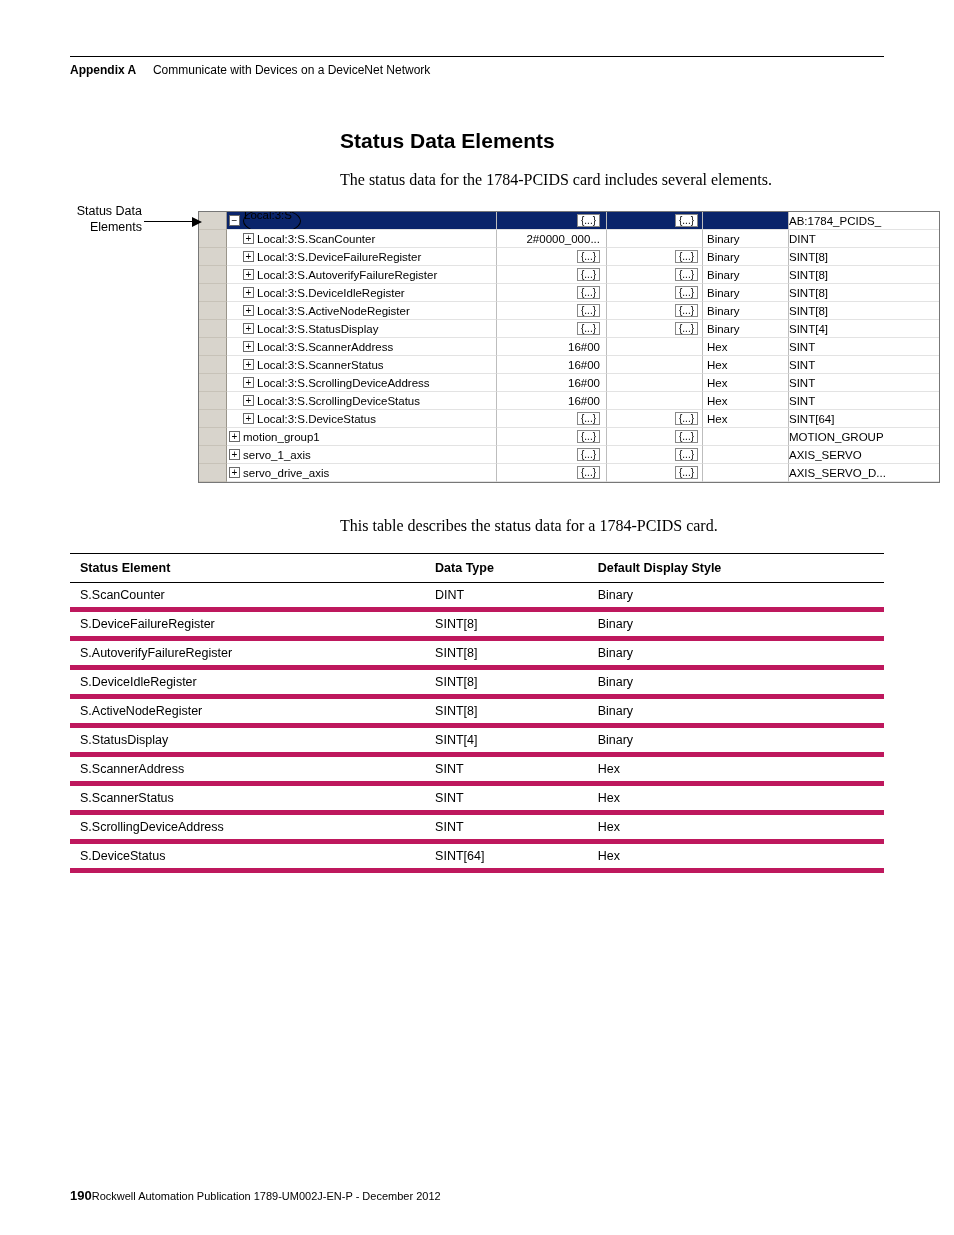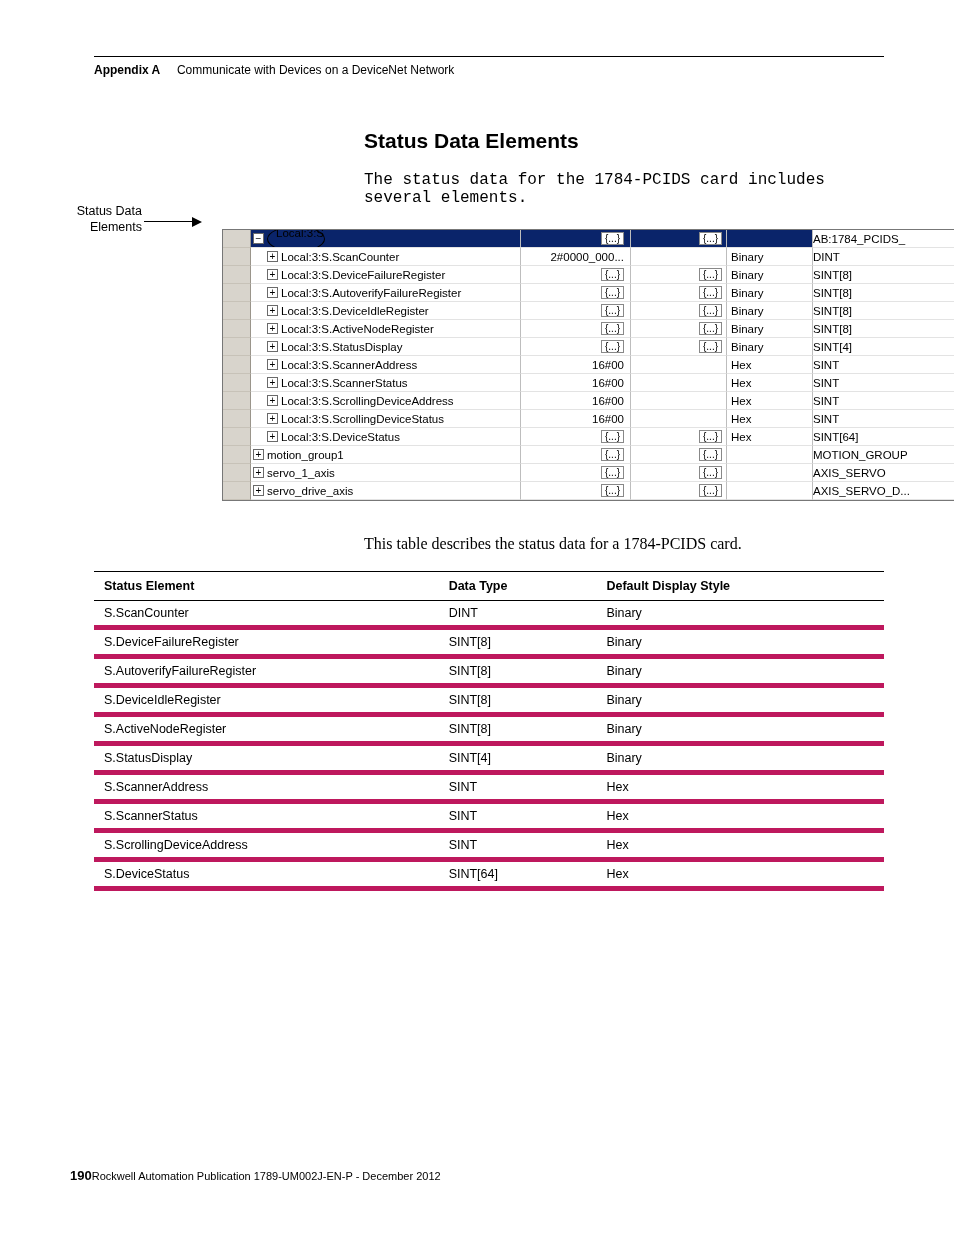--- a/index.html
+++ b/index.html
@@ -5,27 +5,27 @@
   * { box-sizing: border-box; }
   html, body { margin: 0; padding: 0; }
   body {
     width: 954px;
     height: 1235px;
     background: #fff;
     font-family: "Myriad Pro", "Segoe UI", Arial, sans-serif;
     color: #000;
     position: relative;
   }
-  .page { padding: 56px 70px 0 70px; margin-left: 24px; }
+  .page { padding: 56px 70px 0 70px; }
   .top-rule { border-top: 1px solid #000; margin-bottom: 6px; }
   .running-head { font-size: 12px; }
   .running-head b { font-weight: 700; }
   .appendix-gap { height: 52px; }
   .h2 { font-size: 21px; font-weight: 700; margin: 0 0 18px 270px; }
-  .intro { font-family: Liberation Mono, monospace; font-size: 16px; margin: 0 0 22px 270px; }
+  .intro { font-family: Liberation Serif, serif; font-size: 16px; margin: 0 0 22px 270px; }
   .callout-label {
     position: absolute; left: 72px; top: 204px;
     font-size: 12.5px; text-align: right; width: 70px; line-height: 1.25;
   }
   .arrow-wrap { position: absolute; left: 144px; top: 212px; }
   .arrow-line { display: inline-block; width: 48px; height: 0; border-top: 1.5px solid #000; vertical-align: middle; }
   .arrow-head {
     display: inline-block; width: 0; height: 0;
     border-left: 10px solid #000; border-top: 5px solid transparent; border-bottom: 5px solid transparent;
     vertical-align: middle;
@@ -48,27 +48,27 @@
   .ss-sty { flex: 0 0 86px; border-right:1px solid #bdbdbd; border-bottom:1px solid #e3e3e3; display:flex; align-items:center; padding-left:4px;}
   .ss-typ { flex: 1 1 auto; border-bottom:1px solid #e3e3e3; display:flex; align-items:center; padding-left:0; overflow:hidden; white-space:nowrap;}
   .sel .ss-name, .sel .ss-v1, .sel .ss-v2, .sel .ss-sty { background:#0a246a; color:#fff; }
   .sel .ss-typ { background:#fff; color:#000;}
   .toggle {
     display:inline-block; width:11px; height:11px; line-height:9px; text-align:center;
     border:1px solid #6a6a6a; font-size:10px; margin-right:3px; background:#fff; color:#000;
   }
   .dots { display:inline-block; border:1px solid #888; padding:0 3px; line-height:11px; font-size:10px; background:#fff; color:#000;}
   .sel .dots { background:#fff; color:#000; }
-  .oval { display:inline-block; width:58px; height:26px; border:1.5px solid #000; border-radius:50%; text-align:right; line-height:13px; color:#000; background:transparent;}
+  .oval { display:inline-block; width:58px; height:26px; border:1.5px solid #000; border-radius:50%; text-align:left; line-height:13px; color:#000; background:transparent;}
   .indent { display:inline-block; width:14px; }
   .desc { font-family: Georgia, "Times New Roman", serif; font-size:16px; margin:34px 0 18px 270px; }
   table.status { width: 100%; border-collapse: collapse; font-size: 12.5px; }
   table.status th { text-align:left; font-weight:700; border-top:1.4px solid #000; border-bottom:1.4px solid #000; padding:7px 10px; }
   table.status td { border-bottom:5px solid #be185d; padding:5px 10px; }
-  .footer { position:absolute; left:0; bottom:52px; width:954px; display:flex; align-items:baseline; padding:0 70px; font-size:11px; }
+  .footer { position:absolute; left:0; bottom:32px; width:954px; display:flex; align-items:baseline; padding:0 70px; font-size:11px; }
   .footer .pn { font-weight:700; font-size:13px; }
   .footer .pub { flex:1; text-align:left; }
 </style>
 </head>
 <body>
 
 <div class="page">
   <div class="top-rule"></div>
   <div class="running-head">
     <b>Appendix A</b>

